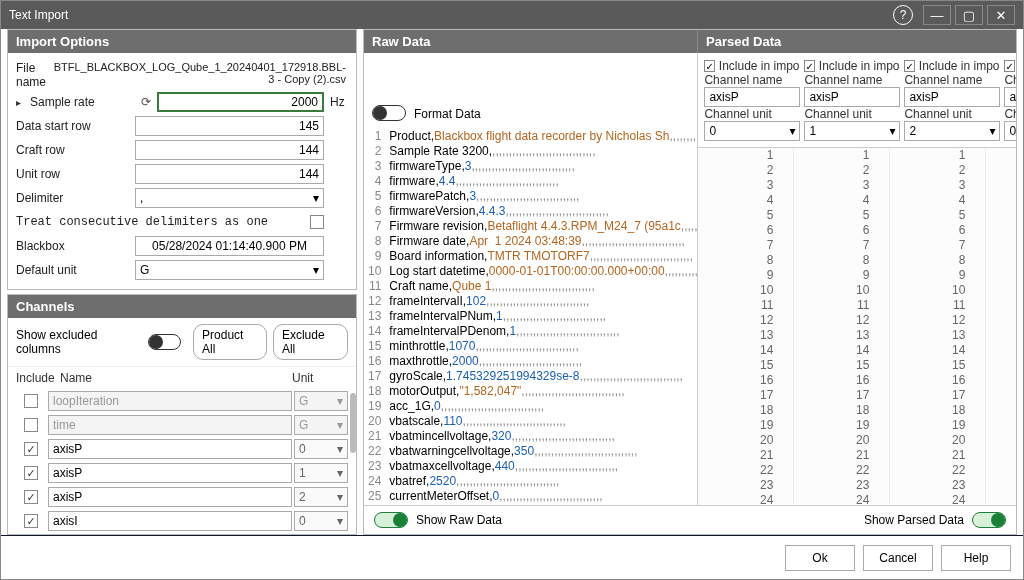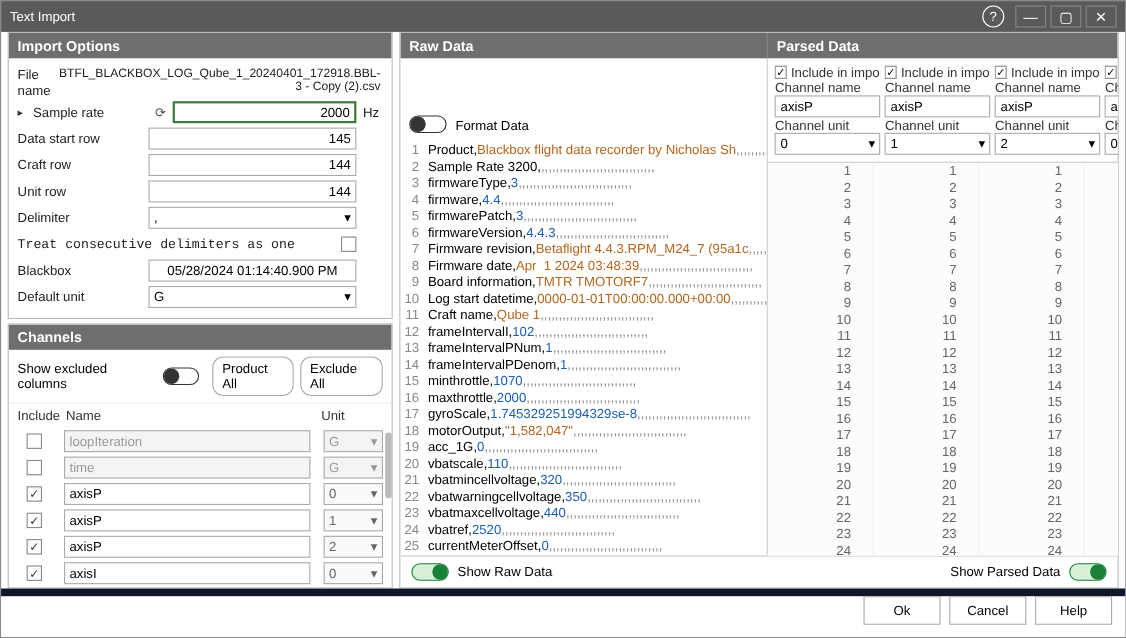--- a/index.html
+++ b/index.html
@@ -26,21 +26,21 @@
 .toggle { width: 34px; height: 16px; border: 1px solid #333; border-radius: 10px; position: relative; background: #fff; display:inline-block; }
 .toggle .knob { width: 14px; height: 14px; border-radius: 50%; background: #333; position: absolute; top: 0; left: 0; }
 .toggle.on .knob { left: auto; right: 0; background:#1a7f37; }
 .toggle.on { border-color:#1a7f37; background:#d8f0d8; }
 .btn-sm { border: 1px solid #aaa; padding: 3px 8px; background: #fff; border-radius: 10px; cursor: pointer; }
 .channels-head { display: flex; padding: 4px 8px; color: #333; border-top: 1px solid #eee; }
 .channels-head .c1 { width: 44px; }
 .channels-head .c2 { flex: 1; }
 .channels-head .c3 { width: 56px; }
 .channels-list { flex: 1; overflow-y: auto; padding: 0 8px 8px 8px; position: relative; }
-.ch-row { display: flex; align-items: center; height: 24px; gap: 12px; }
+.ch-row { display: flex; align-items: center; height: 24px; gap: 2px; }
 .ch-row .chk { width: 14px; height: 14px; border: 1px solid #888; display:inline-flex; align-items:center; justify-content:center; font-size:11px; color:#333; background:#fff; }
 .ch-row .chk.checked::after { content:"✓"; }
 .ch-row input.name { flex: 1; height: 20px; border: 1px solid #aaa; padding: 0 4px; background:#fff; }
 .ch-row .unit { width: 54px; height: 20px; border: 1px solid #aaa; display:flex; align-items:center; justify-content:space-between; padding:0 4px; background:#fafafa; color:#666; }
 .ch-row.dim input.name, .ch-row.dim .unit { color:#999; background:#f4f4f4; }
 .right { flex: 1; display: flex; flex-direction: column; }
 .right .cols { flex: 1; display: flex; overflow: hidden; }
 .raw { flex: 1.05; min-width: 0; border-right: 1px solid #ccc; display:flex; flex-direction:column; }
 .parsed { flex: 1; min-width: 0; display:flex; flex-direction:column; overflow:hidden; }
 .right-header { display:flex; }
@@ -63,21 +63,21 @@
 .parsed-col .chkbox { width:12px; height:12px; border:1px solid #888; display:inline-flex; align-items:center; justify-content:center; font-size:10px; }
 .parsed-col .chkbox.checked::after{content:"✓";}
 .parsed-col .lbl { color:#333; }
 .parsed-col input { height:20px; border:1px solid #aaa; padding:0 4px; width:100%; }
 .parsed-col .sel { height:20px; border:1px solid #aaa; display:flex; align-items:center; justify-content:space-between; padding:0 4px; background:#fff; }
 .parsed-grid { flex:1; display:flex; overflow:auto; font-family: Consolas, monospace; font-size:12px; }
 .num-col { width:96px; min-width:96px; border-right:1px solid #eee; text-align:right; padding-right:20px; color:#666; background:#fcfcfc; }
 .num-col div { height:15px; }
 .bottom-toggles { display:flex; align-items:center; padding:6px 10px; border-top:1px solid #ccc; gap:8px; }
 .bottom-toggles .spacer { flex:1; }
-.footer { height: 44px; border-top: 7px solid #0f172a; display:flex; justify-content:flex-end; gap:8px; padding:0 12px; background:#fff; }
+.footer { height: 44px; border-top: 1px solid #0f172a; display:flex; justify-content:flex-end; align-items:center; gap:8px; padding:0 12px; background:#fff; }
 .footer button { width:70px; height:26px; border:1px solid #aaa; background:#fff; cursor:pointer; }
 .scroll-handle { position:absolute; right:0; top:4px; width:6px; height:60px; background:#bbb; border-radius:3px; }
 </style>
 </head>
 <body>
 
 <div class="window">
 
   <div class="titlebar">
     <span class="title">Text Import</span>

